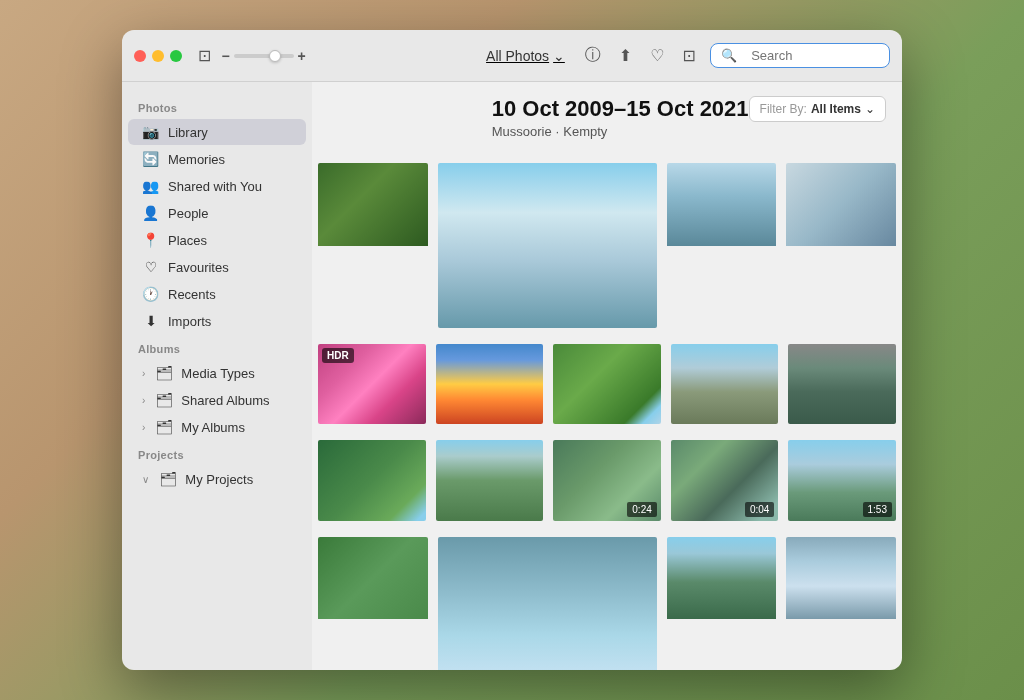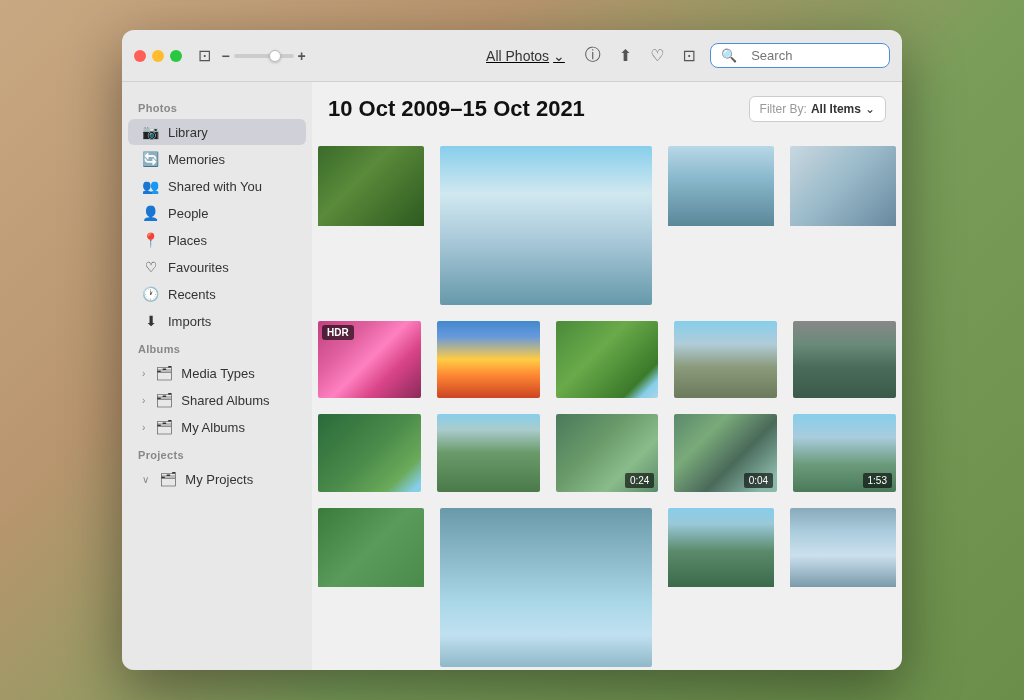--- a/index.html
+++ b/index.html
@@ -224,21 +224,21 @@
       background: #f0f0f0;
       display: flex;
       flex-direction: column;
       overflow: hidden;
     }
 
     .main-header {
       padding: 14px 16px 8px;
       display: flex;
       align-items: flex-start;
-      justify-content: space-between;
+      justify-content: flex-end;
       flex-shrink: 0;
     }
 
     .date-range {
       font-size: 22px;
       font-weight: 700;
       color: #111;
       line-height: 1.2;
     }
 
@@ -273,21 +273,21 @@
 
     
     .photo-grid {
       flex: 1;
       overflow-y: auto;
       padding: 0 6px 6px;
     }
 
     .grid-row {
       display: flex;
-      gap: 16px;
+      gap: 10px;
       margin-bottom: 3px;
       margin-top: 16px;
     }
 
     .photo-cell {
       flex: 1;
       position: relative;
       overflow: hidden;
       border-radius: 2px;
       cursor: pointer;
@@ -455,20 +455,21 @@
         <span class="sidebar-item-icon">🗂</span>
         <span class="sidebar-item-label">My Projects</span>
       </div>
 
     </div>
 
     <div class="main">
       <div class="main-header">
         <div>
           <div class="date-range">10 Oct 2009–15 Oct 2021</div>
+          <div class="location-label">Mussoorie · Kempty</div>
         </div>
         <div class="filter-btn">
           <span class="filter-label">Filter By:</span>
           <span class="filter-value">All Items</span>
           <span>⌄</span>
         </div>
       </div>
 
       <div class="photo-grid">
 

